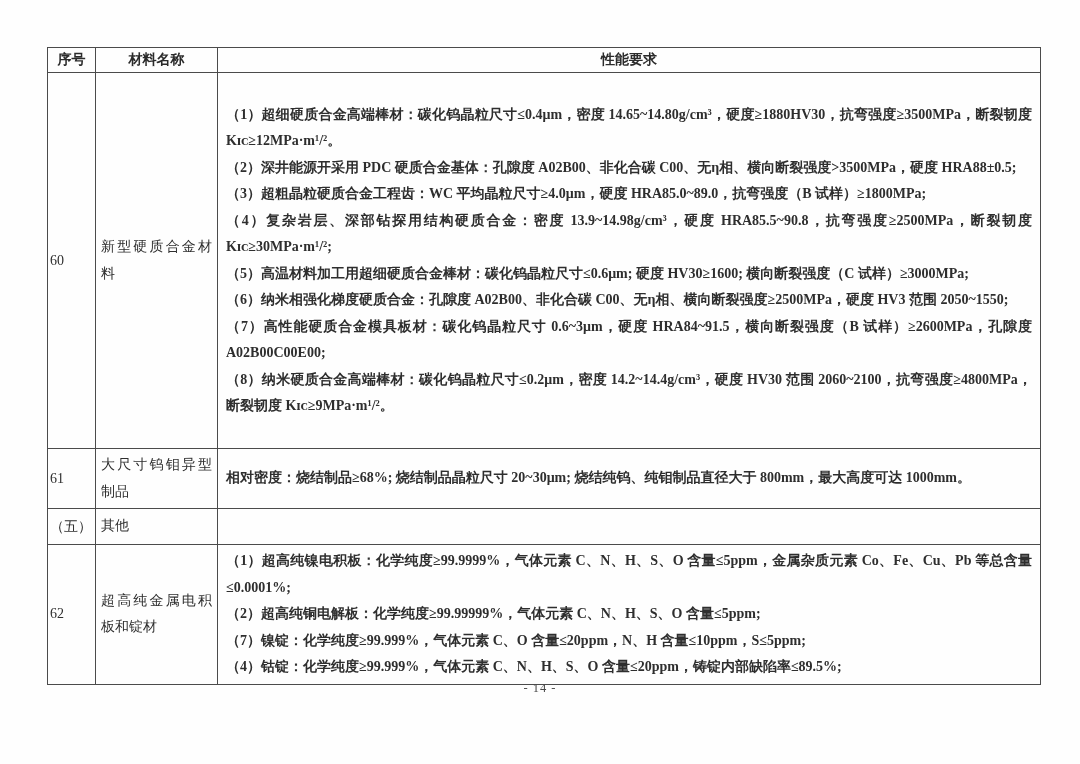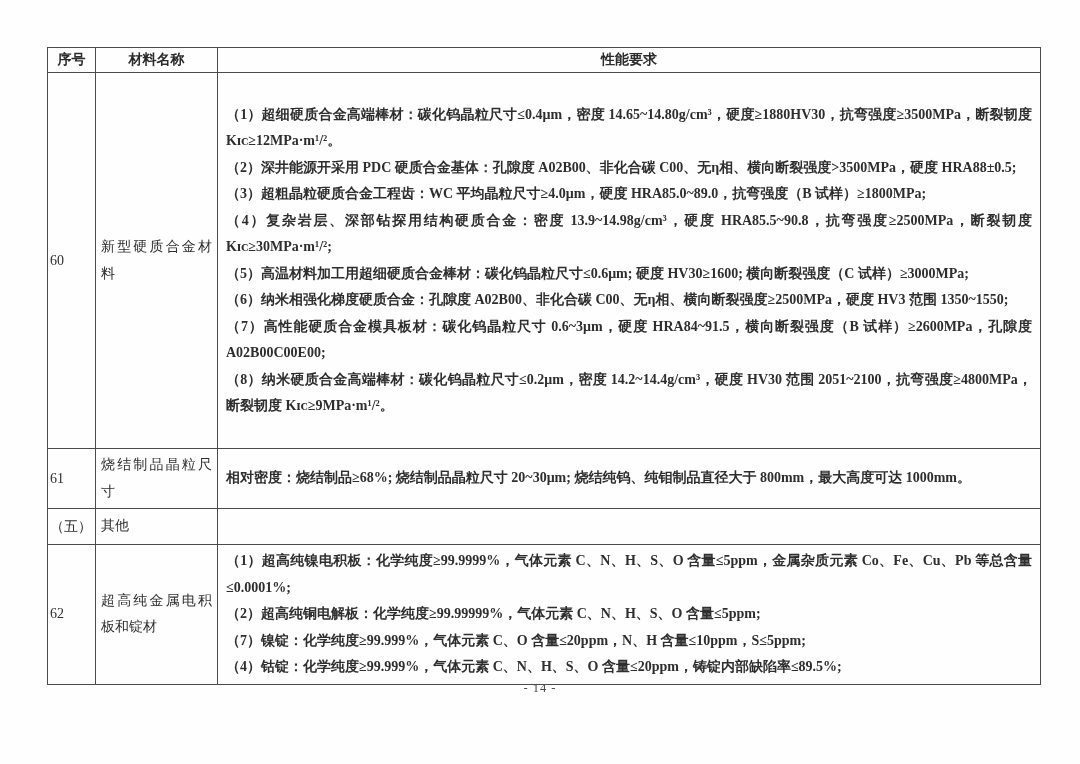--- a/index.html
+++ b/index.html
@@ -101,28 +101,28 @@
     <tbody>
       <tr class="row-60">
         <td class="cell-no">60</td>
         <td class="cell-name spread">新型硬质合金材料</td>
         <td class="cell-req">
           <p>（1）超细硬质合金高端棒材：碳化钨晶粒尺寸≤0.4μm，密度 14.65~14.80g/cm³，硬度≥1880HV30，抗弯强度≥3500MPa，断裂韧度 Kɪᴄ≥12MPa·m¹/²。</p>
           <p>（2）深井能源开采用 PDC 硬质合金基体：孔隙度 A02B00、非化合碳 C00、无η相、横向断裂强度&gt;3500MPa，硬度 HRA88±0.5;</p>
           <p>（3）超粗晶粒硬质合金工程齿：WC 平均晶粒尺寸≥4.0μm，硬度 HRA85.0~89.0，抗弯强度（B 试样）≥1800MPa;</p>
           <p>（4）复杂岩层、深部钻探用结构硬质合金：密度 13.9~14.98g/cm³，硬度 HRA85.5~90.8，抗弯强度≥2500MPa，断裂韧度 Kɪᴄ≥30MPa·m¹/²;</p>
           <p>（5）高温材料加工用超细硬质合金棒材：碳化钨晶粒尺寸≤0.6μm; 硬度 HV30≥1600; 横向断裂强度（C 试样）≥3000MPa;</p>
-          <p>（6）纳米相强化梯度硬质合金：孔隙度 A02B00、非化合碳 C00、无η相、横向断裂强度≥2500MPa，硬度 HV3 范围 1350~1550;</p>
+          <p>（6）纳米相强化梯度硬质合金：孔隙度 A02B00、非化合碳 C00、无η相、横向断裂强度≥2500MPa，硬度 HV3 范围 2050~1550;</p>
           <p>（7）高性能硬质合金模具板材：碳化钨晶粒尺寸 0.6~3μm，硬度 HRA84~91.5，横向断裂强度（B 试样）≥2600MPa，孔隙度 A02B00C00E00;</p>
-          <p>（8）纳米硬质合金高端棒材：碳化钨晶粒尺寸≤0.2μm，密度 14.2~14.4g/cm³，硬度 HV30 范围 2051~2100，抗弯强度≥4800MPa，断裂韧度 Kɪᴄ≥9MPa·m¹/²。</p>
+          <p>（8）纳米硬质合金高端棒材：碳化钨晶粒尺寸≤0.2μm，密度 14.2~14.4g/cm³，硬度 HV30 范围 2060~2100，抗弯强度≥4800MPa，断裂韧度 Kɪᴄ≥9MPa·m¹/²。</p>
         </td>
       </tr>
       <tr class="row-61">
         <td class="cell-no">61</td>
-        <td class="cell-name">烧结制品晶粒尺寸</td>
+        <td class="cell-name">大尺寸钨钼异型制品</td>
         <td class="cell-req">
           <p>相对密度：烧结制品≥68%; 烧结制品晶粒尺寸 20~30μm; 烧结纯钨、纯钼制品直径大于 800mm，最大高度可达 1000mm。</p>
         </td>
       </tr>
       <tr class="row-wu">
         <td class="cell-no">（五）</td>
         <td class="cell-name">其他</td>
         <td class="cell-req"></td>
       </tr>
       <tr class="row-62">

